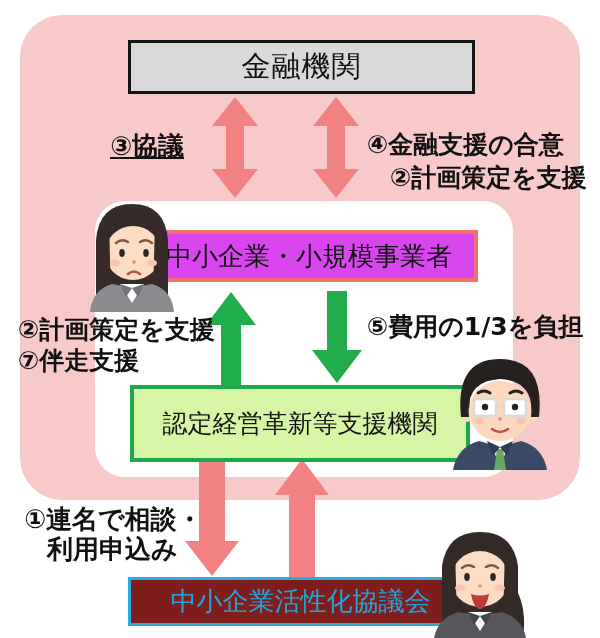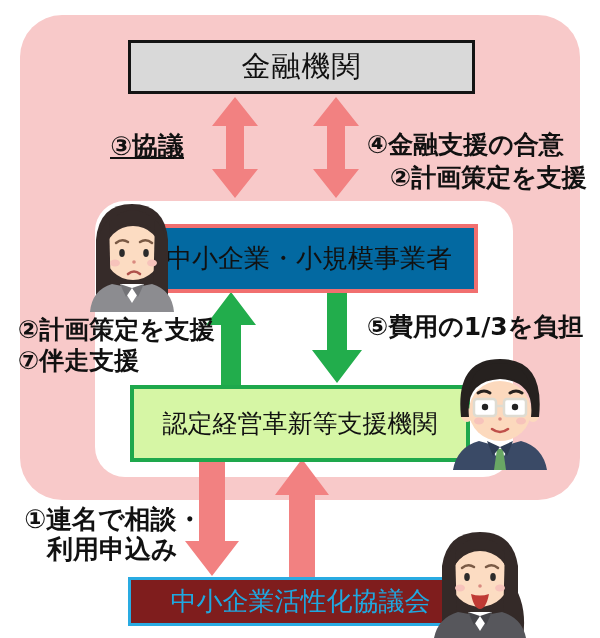--- a/index.html
+++ b/index.html
@@ -8,21 +8,21 @@
     font-family:"DejaVu Sans","Liberation Sans",sans-serif;
   }
   .abs{position:absolute;}
   
   .pink-panel{left:20px;top:15px;width:560px;height:485px;background:#f8c9c9;border-radius:42px;}
   
   .white-panel{left:95px;top:201px;width:418px;height:276px;background:#ffffff;border-radius:30px;}
   
   .box{display:flex;align-items:center;justify-content:center;font-weight:normal;color:#111;box-sizing:border-box;}
   .financial-box{left:128px;top:40px;width:347px;height:54px;background:#d9d9d9;border:3.5px solid #141414;font-size:29px;letter-spacing:1px;}
-  .sme-box{left:140px;top:224px;width:338px;height:69px;background:#0369a1;border:4px solid #f16f6f;font-size:26px;}
+  .sme-box{left:140px;top:230px;width:338px;height:52px;background:#d946ef;border:4px solid #f16f6f;font-size:26px;}
   .support-box{left:130px;top:385px;width:340px;height:77px;background:#d6f6a5;border:4px solid #1ea84c;font-size:25px;line-height:34px;flex-direction:row;}
   .council-box{left:128px;top:577px;width:345px;height:49px;background:#7f1d1d;border:3.5px solid #29abe2;font-size:26px;color:#1fa8e0;}
   
   .step{font-weight:bold;color:#111;font-size:25px;line-height:31px;white-space:nowrap;}
   .step .indent{padding-left:23px;}
   .lbl-s3{left:110px;top:131px;font-size:26px;text-decoration:underline;}
   .lbl-s4{left:341px;top:128px;line-height:33px;margin-left:26px;}
   .lbl-s27{left:18px;top:314px;}
   .lbl-s5{left:367px;top:311px;}
   .lbl-s1{left:24px;top:504px;font-size:26px;line-height:30px;}

